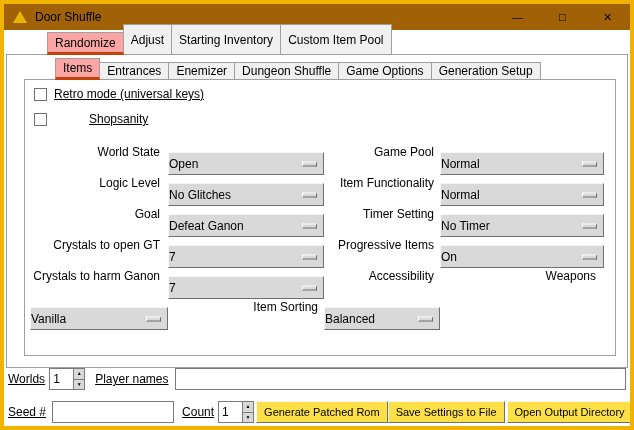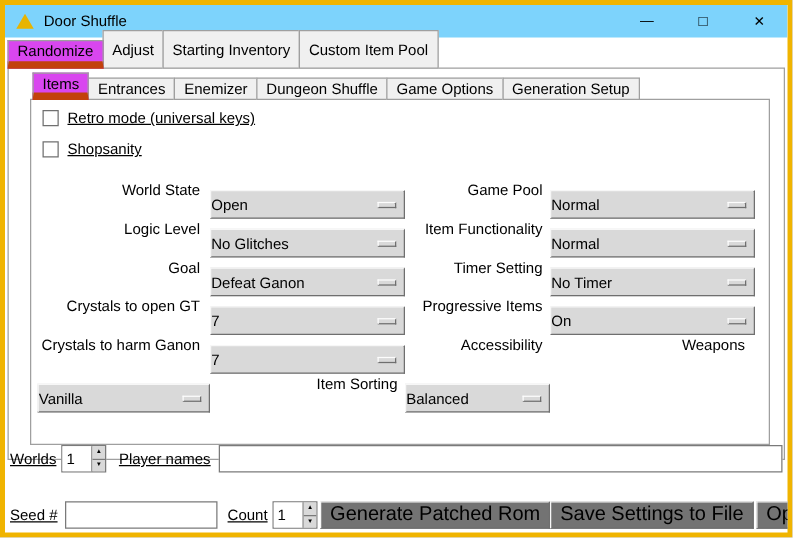--- a/index.html
+++ b/index.html
@@ -10,21 +10,21 @@
     position: relative;
     width: 634px; height: 430px;
     border: 4px solid #f0b400;
     background: #fff;
     overflow: hidden;
   }
 
   
   .titlebar {
     position:absolute; left:0; top:0; width:626px; height:26px;
-    background:#7dd3fc; display:flex; align-items:center;
+    background:#a16207; display:flex; align-items:center;
   }
   .app-icon {
     width:0; height:0; margin-left:9px;
     border-left:7px solid transparent; border-right:7px solid transparent;
     border-bottom:12px solid #e8b400;
   }
   .title-text { margin-left:8px; font-size:12px; }
   .win-btns { position:absolute; right:0; top:0; height:26px; display:flex; }
   .win-btn {
     width:45px; height:26px; display:flex; align-items:center; justify-content:center;
@@ -35,33 +35,33 @@
   
   .tabs { position:absolute; display:flex; align-items:flex-end; z-index:4; }
   .tab {
     display:flex; align-items:center;
     background:#f0f0f0; border:1px solid #9f9f9f; margin-right:-1px;
     padding:0 7px; font-size:12px; white-space:nowrap; cursor:default;
   }
   .outer-tabs { left:2px; top:28px; height:23px; }
   .outer-tabs .tab { height:31px; }
   .outer-tabs .tab.selected { height:23px; }
-  .inner-tabs { left:22px; top:54px; height:22px; }
+  .inner-tabs { left:10px; top:54px; height:22px; }
   .inner-tabs .tab { height:18px; }
   .inner-tabs .tab.selected { height:22px; }
-  .tab.selected { background:#d946ef; border-bottom:6px solid #c2410c; position:relative; z-index:5; }
+  .tab.selected { background:#fca5a5; border-bottom:3px solid #c2410c; position:relative; z-index:5;margin-left:41px; }
 
   .pane { position:absolute; border:1px solid #9f9f9f; background:#fff; z-index:1; }
   .outer-pane { left:2px; top:50px; width:622px; height:314px; }
   .inner-pane { left:20px; top:75px; width:592px; height:277px; }
 
   
   .check-row { position:absolute; left:30px; display:flex; align-items:center; z-index:2; }
   .check-row.r1 { top:83px; }
-  .check-row.r2 { top:108px; }
+  .check-row.r2 { top:108px;gap:35px; }
   .checkbox { width:13px; height:13px; background:#fff; border:1px solid #707070; margin-right:7px; cursor:default; }
 
   
   .fields-grid {
     position:absolute; left:26px; top:132px; width:574px; z-index:2;
     display:grid; grid-template-columns:138px 156px 116px 164px;
     grid-auto-rows:31px; align-items:center;
   }
   .f-label { text-align:right; padding-right:8px; white-space:nowrap; }
   .f-label.r { padding-right:6px; }
@@ -72,44 +72,44 @@
     font-size:12px; cursor:default;margin-top:24px;
   }
   .optmenu .ind {
     position:absolute; right:6px; top:50%; transform:translateY(-50%);
     width:15px; height:5px; background:#d9d9d9;
     border:1px solid; border-color:#fdfdfd #6f6f6f #6f6f6f #fdfdfd;
   }
 
   
   .bottom-row { position:absolute; left:4px; width:618px; height:22px; display:flex; align-items:center; z-index:2; }
-  .bottom-row.r1 { top:352px; }
+  .bottom-row.r1 { top:364px; }
   .bottom-row.r2 { top:397px; }
   .lbl { white-space:nowrap;text-decoration:underline; }
   .entry {
     height:22px; border:1px solid #7a7a7a; background:#fff;
     font-family:"Liberation Sans",sans-serif; font-size:12px; padding:0 3px; outline:none;
   }
   .entry.grow { flex:1; min-width:0; }
   .entry.seed { width:122px; }
   .spinbox { width:36px; height:22px; border:1px solid #7a7a7a; background:#fff; display:flex; }
   .spin-input {
     flex:1; min-width:0; border:none; outline:none; padding:0 0 0 3px;
     font-family:"Liberation Sans",sans-serif; font-size:12px; background:#fff;
   }
   .spin-btns { width:11px; border-left:1px solid #7a7a7a; display:flex; flex-direction:column; }
   .spin-btn {
     flex:1; display:flex; align-items:center; justify-content:center;
     font-size:5px; background:#d9d9d9; cursor:default; line-height:1;
   }
   .spin-btn + .spin-btn { border-top:1px solid #7a7a7a; }
   .btn {
-    height:22px; background:#737373;
+    height:22px; background:#fde047;
     border:1px solid; border-color:#f7f7f7 #6f6f6f #6f6f6f #f7f7f7;
-    padding:0 7px; display:flex; align-items:center; font-size:16px;
+    padding:0 7px; display:flex; align-items:center; font-size:11px;
     white-space:nowrap; cursor:default;
   }
   .spacer { flex:1; }
   .mr4 { margin-right:4px; } .mr6 { margin-right:6px; }
   .ml2 { margin-left:2px; } .ml8 { margin-left:8px; } .ml10 { margin-left:10px; }
 </style>
 </head>
 <body>
 
 <div class="win" style="border-color: rgb(240, 180, 0);">

